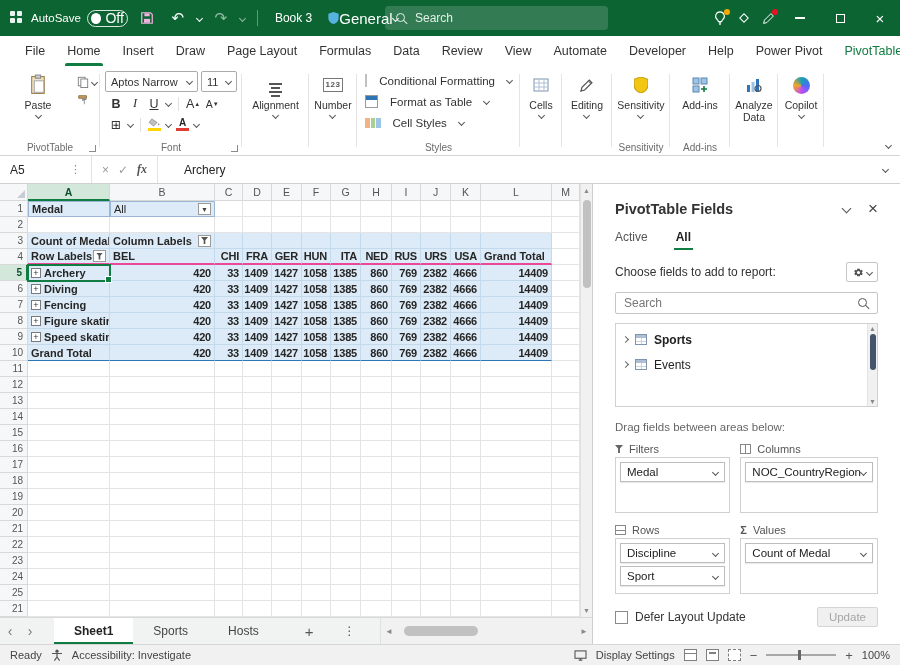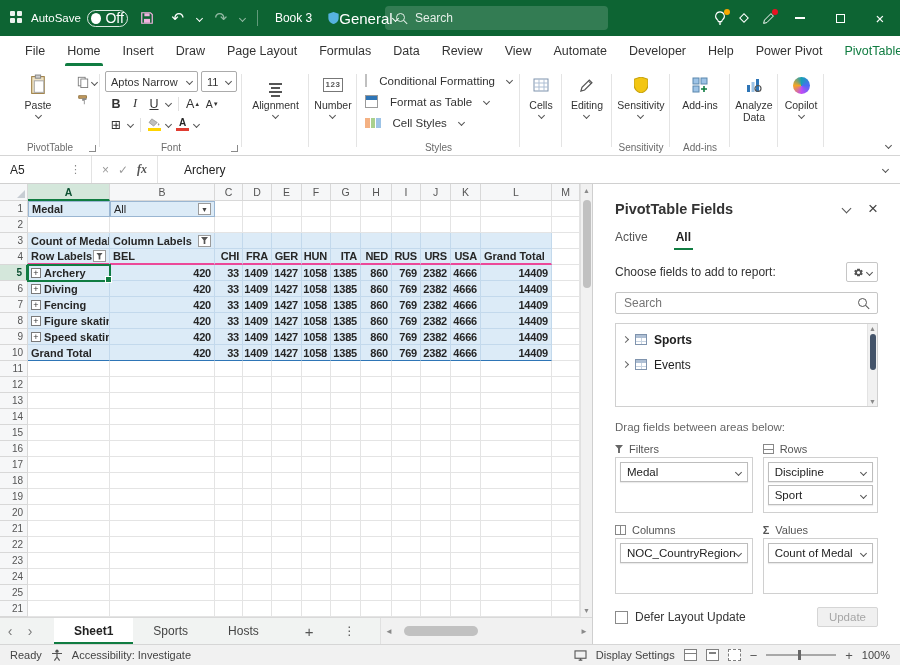--- a/index.html
+++ b/index.html
@@ -986,48 +986,48 @@
       </div>
       <div class="area-box">
           <div class="chip">
             <span>Medal</span>
             <span class="chev"></span>
           </div>
         </div>
     </div>
     <div class="area">
       <div class="area-head">
+        <span class="col-icon"></span>
+        <span>Columns</span>
+      </div>
+      <div class="area-box">
+          <div class="chip">
+            <span>NOC_CountryRegion</span>
+            <span class="chev"></span>
+          </div>
+        </div>
+    </div>
+    <div class="area">
+      <div class="area-head">
         <span class="rows-icon"></span>
         <span>Rows</span>
       </div>
       <div class="area-box">
           <div class="chip">
             <span>Discipline</span>
             <span class="chev"></span>
           </div>
           <div class="chip">
             <span>Sport</span>
             <span class="chev"></span>
           </div>
         </div>
     </div>
     <div class="area">
       <div class="area-head">
-        <span class="col-icon"></span>
-        <span>Columns</span>
-      </div>
-      <div class="area-box">
-          <div class="chip">
-            <span>NOC_CountryRegion</span>
-            <span class="chev"></span>
-          </div>
-        </div>
-    </div>
-    <div class="area">
-      <div class="area-head">
         <span class="sigma">Σ</span>
         <span>Values</span>
       </div>
       <div class="area-box">
           <div class="chip">
             <span>Count of Medal</span>
             <span class="chev"></span>
           </div>
         </div>
     </div>

